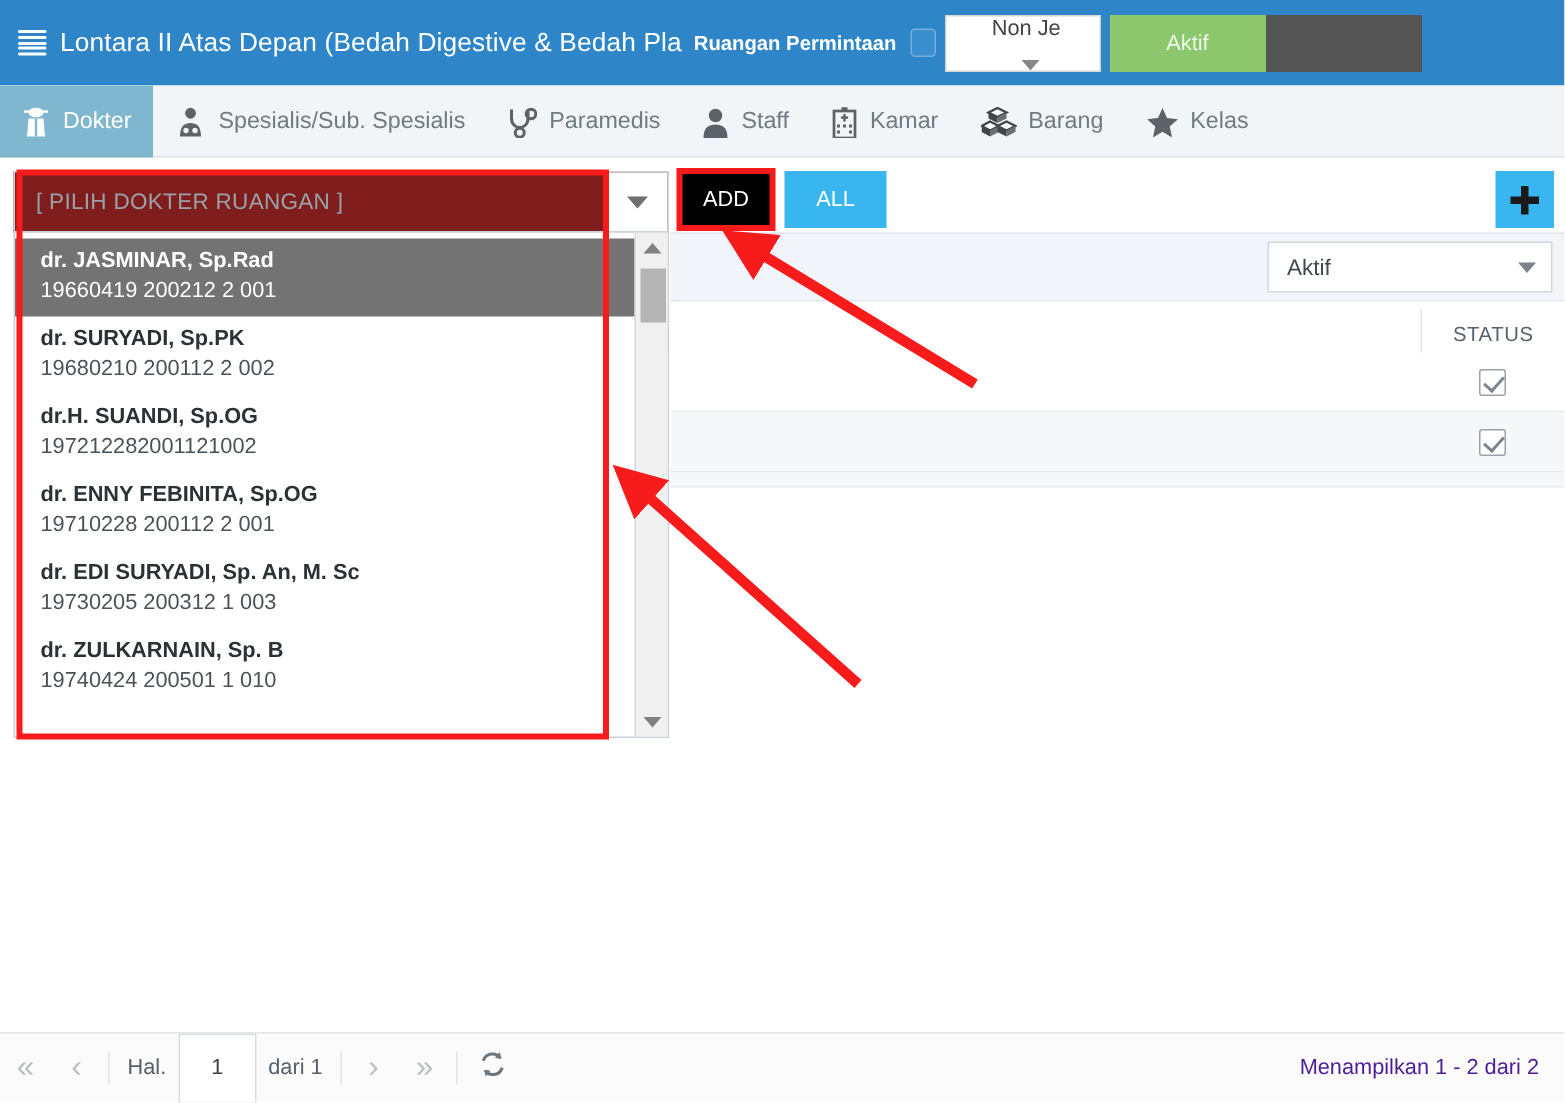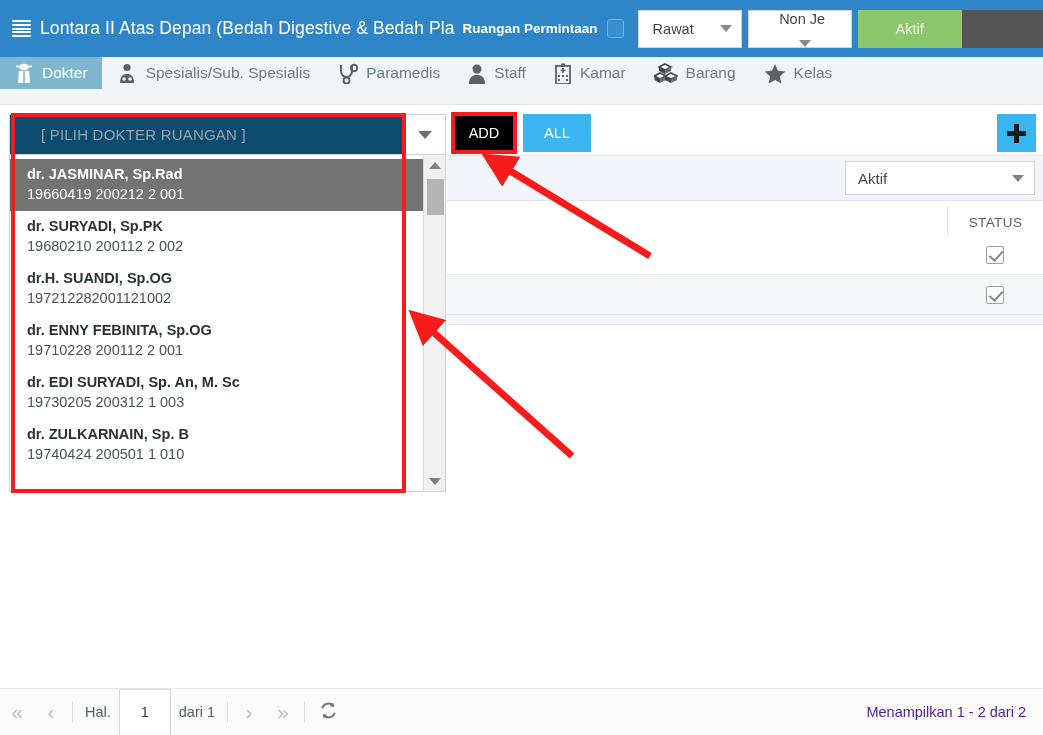--- a/index.html
+++ b/index.html
@@ -83,38 +83,38 @@
   
   .tabbar {
     position: absolute; left: 0; top: 57px;
     width: 1043px; height: 48px;
     background: #f2f5f7;
     border-bottom: 1px solid #dfe4e8;
     display: flex; align-items: stretch;
   }
   .tab {
     display: flex; align-items: center; gap: 8px;
-    padding: 0 14px; height: 32px;
+    padding: 0 14px; height: 48px;
     color: #6f7b84; font-size: 15.5px; white-space: nowrap;
     cursor: pointer;
   }
   .tab.active { background: #7fb8ce; color: #ffffff; }
   .tab .tico { display: flex; align-items: center; flex: none; }
   .tab .tico svg { display: block; }
 
   
   .combo-wrap {
     position: absolute; left: 9px; top: 114px;
     width: 437px;
   }
   .combo-input {
     position: relative;
-    height: 41px; background: #0c4a6e;
+    height: 41px; background: #7f1d1d;
     border: 1px solid #c8d2da;
-    display: flex; align-items: center; padding-left: 17px;
+    display: flex; align-items: center;
   }
   .combo-input .ph {
     padding-left: 14px; color: #9aa2a8; font-size: 15px;
     letter-spacing: .2px;
   }
   .combo-input .caret-box {
     position: absolute; right: 0; top: 0;
     width: 40px; height: 39px;
     display: flex; align-items: center; justify-content: center;
     background: #ffffff;
@@ -317,24 +317,20 @@
       <i></i>
         <i></i>
         <i></i>
         <i></i>
         <i></i>
     </div>
     <div class="hdr-title">Lontara II Atas Depan (Bedah Digestive &amp; Bedah Pla</div>
     <div class="hdr-sub">Ruangan Permintaan</div>
     <div class="hdr-check"></div>
 
-    <div class="hdr-select one">
-      <span class="cap">Rawat</span>
-      <span class="caret-dn"></span>
-    </div>
 
     <div class="hdr-select two">
       <span class="cap">Non Je</span>
       <span class="caret-dn"></span>
     </div>
 
     <div class="hdr-btn-green">Aktif</div>
     <div class="hdr-btn-dark"></div>
   </div>
 

